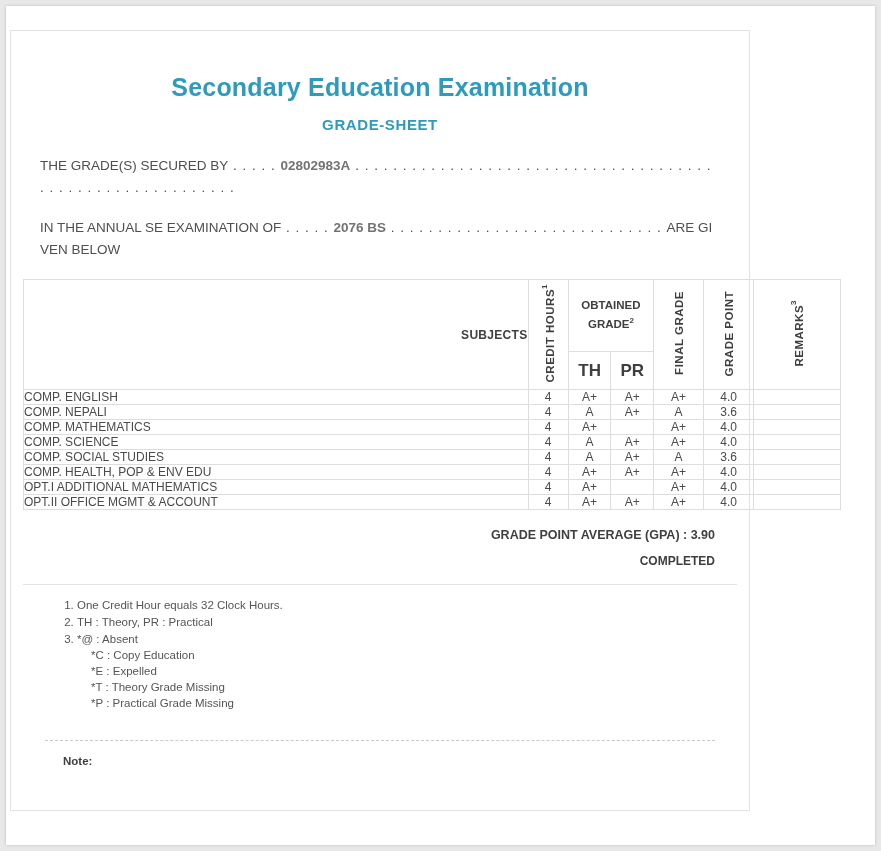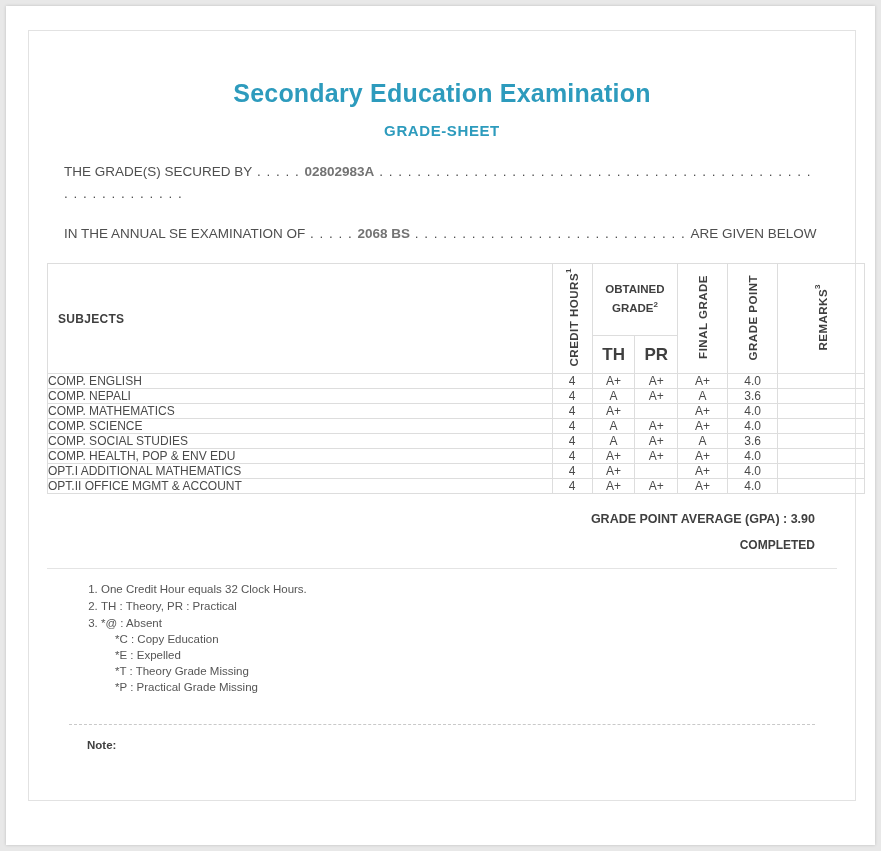--- a/index.html
+++ b/index.html
@@ -18,27 +18,27 @@
     left: 6px;
     top: 6px;
     width: 869px;
     height: 839px;
     background: #ffffff;
     box-shadow: 0 0 3px rgba(0,0,0,0.18);
     box-sizing: border-box;
   }
   .sheet {
     position: absolute;
-    left: 22px;
+    left: 4px;
     top: 24px;
-    width: 828px;
+    width: 740px;
     background: #ffffff;
     border: 1px solid #e2e2e2;
     box-sizing: border-box;
-    padding: 18px;
+    padding: 12px;
   }
   .title {
     text-align: center;
     color: #2d9bbd;
     font-size: 25px;
     font-weight: bold;
     margin-top: 30px;
     letter-spacing: 0.2px;
   }
   .subtitle {
@@ -71,21 +71,21 @@
     margin: 10px auto 0 auto;
     border-collapse: collapse;
     font-size: 12px;
     color: #4a4a4a;
   }
   table.grades th, table.grades td {
     border: 1px solid #dddddd;
     padding: 0;
   }
   .hdr-subject {
-    text-align: left;
+    text-align: right;
     padding-left: 10px !important;
     font-size: 12px;
     font-weight: bold;
     color: #3f3f3f;
     letter-spacing: 0.3px;
     width: 506px;
   }
   .vert {
     writing-mode: vertical-rl;
     transform: rotate(180deg);
@@ -188,21 +188,21 @@
   <div class="sheet">
 
     <div class="title">Secondary Education Examination</div>
     <div class="subtitle">GRADE-SHEET</div>
 
     <div class="lines-block">
       <div class="info-line">
         <span>THE GRADE(S) SECURED BY</span><span class="dots"> . . . . . </span><span class="val">02802983A</span><span class="dots"> . . . . . . . . . . . . . . . . . . . . . . . . . . . . . . . . . . . . . . . . . . . . . . . . . . . . . . . . . . .</span>
       </div>
       <div class="info-line">
-        <span>IN THE ANNUAL SE EXAMINATION OF</span><span class="dots"> . . . . . </span><span class="val">2068 BS</span><span class="dots"> . . . . . . . . . . . . . . . . . . . . . . . . . . . . . </span><span>ARE GIVEN BELOW</span>
+        <span>IN THE ANNUAL SE EXAMINATION OF</span><span class="dots"> . . . . . </span><span class="val">2076 BS</span><span class="dots"> . . . . . . . . . . . . . . . . . . . . . . . . . . . . . </span><span>ARE GIVEN BELOW</span>
       </div>
     </div>
 
     <table class="grades">
       <thead>
         <tr>
           <th class="hdr-subject" rowspan="2">SUBJECTS</th>
           <th class="hdr-cell" rowspan="2" style="width:40px">
             <span class="vert"><span>CREDIT HOURS</span><sup>1</sup></span>
           </th>

